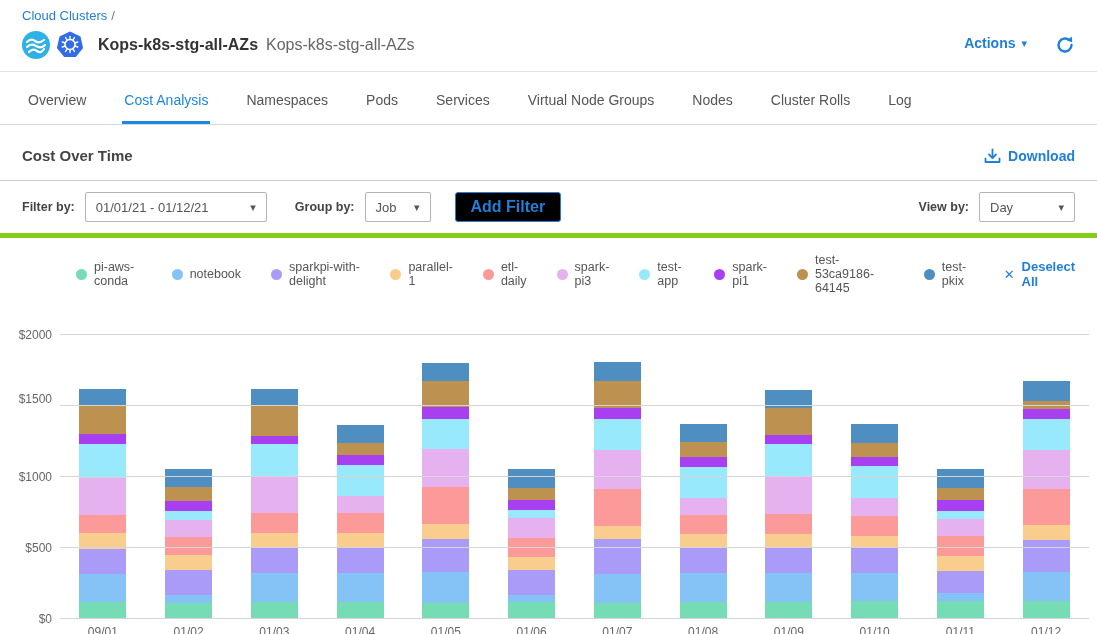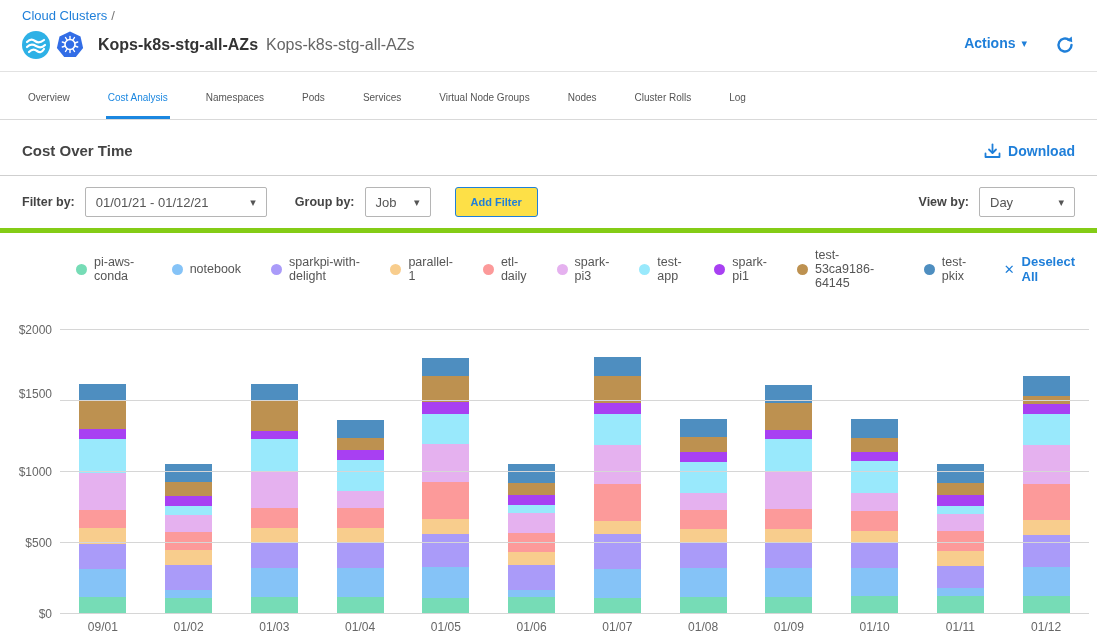--- a/index.html
+++ b/index.html
@@ -15,40 +15,40 @@
   .logo { width:28px; height:28px; margin-right:6px; flex:0 0 auto; }
   .title { font-size:16px; font-weight:bold; color:#333; margin-left:8px; }
   .subtitle { font-size:16px; color:#666; margin-left:8px; }
   .header-right { margin-left:auto; display:flex; align-items:flex-start; gap:28px; }
   .actions-btn { color:#1f7fd9; font-weight:bold; font-size:14px; cursor:pointer; display:flex; align-items:center; gap:6px; }
   .caret { font-size:11px; line-height:1; }
   .refresh { cursor:pointer; display:flex; }
 
   
   .tabs { display:flex; gap:34px; padding:0 26px; border-bottom:1px solid #d9d9d9; }
-  .tab { font-size:10px; color:#555; padding:20px 2px 13px 2px; border-bottom:3px solid transparent; cursor:pointer; white-space:nowrap;text-align:right; }
+  .tab { font-size:14px; color:#555; padding:20px 2px 13px 2px; border-bottom:3px solid transparent; cursor:pointer; white-space:nowrap;text-align:right; }
   .tab.active { color:#1b87e0; border-bottom-color:#1b87e0; }
 
   
   .section-header { display:flex; align-items:center; justify-content:space-between;
     padding:22px 22px 16px 22px; border-bottom:1px solid #cfcfcf; }
   .section-title { font-size:15px; font-weight:bold; color:#444; }
   .download { color:#1f7fd9; font-weight:bold; font-size:14px; display:flex; gap:7px; cursor:pointer; }
 
   
   .filter-bar { display:flex; align-items:center; padding:11px 22px; border-bottom:5px solid #84cc16; }
   .flabel { font-size:12.5px; font-weight:bold; color:#444; margin-right:10px; white-space:nowrap; }
   .select { border:1px solid #b5b5b5; border-radius:2px; height:30px; display:flex; align-items:center;
     padding:0 10px; font-size:13px; color:#555; cursor:pointer; background:#fff; gap:10px; }
   .select .caret { color:#555; margin-left:auto; }
   .sel-date { width:182px; margin-right:28px; }
   .sel-group { width:66px; margin-right:24px; }
   .sel-view { width:96px; }
-  .add-filter { border:1px solid #1f7fd9; color:#1f7fd9; background:#fde047; font-weight:bold;
-    font-size:11px; border-radius:3px; height:30px; padding:0 15px; cursor:pointer;
+  .add-filter { border:1px solid #1f7fd9; color:#1f7fd9; background:#000000; font-weight:bold;
+    font-size:16px; border-radius:3px; height:30px; padding:0 15px; cursor:pointer;
     font-family:"Liberation Sans","DejaVu Sans",sans-serif; }
   .spacer { flex:1; }
 
   
   .legend { display:flex; align-items:center; gap:30px; padding:15px 22px 10px 76px; }
   .legend-item { display:flex; align-items:center; gap:7px; font-size:12.5px; color:#555; cursor:pointer; }
   .dot { width:11px; height:11px; border-radius:50%; flex:0 0 auto; }
   .deselect { color:#1f7fd9; font-weight:bold; font-size:13px; display:flex; align-items:center; gap:7px; cursor:pointer; margin-left:4px; }
 
   

